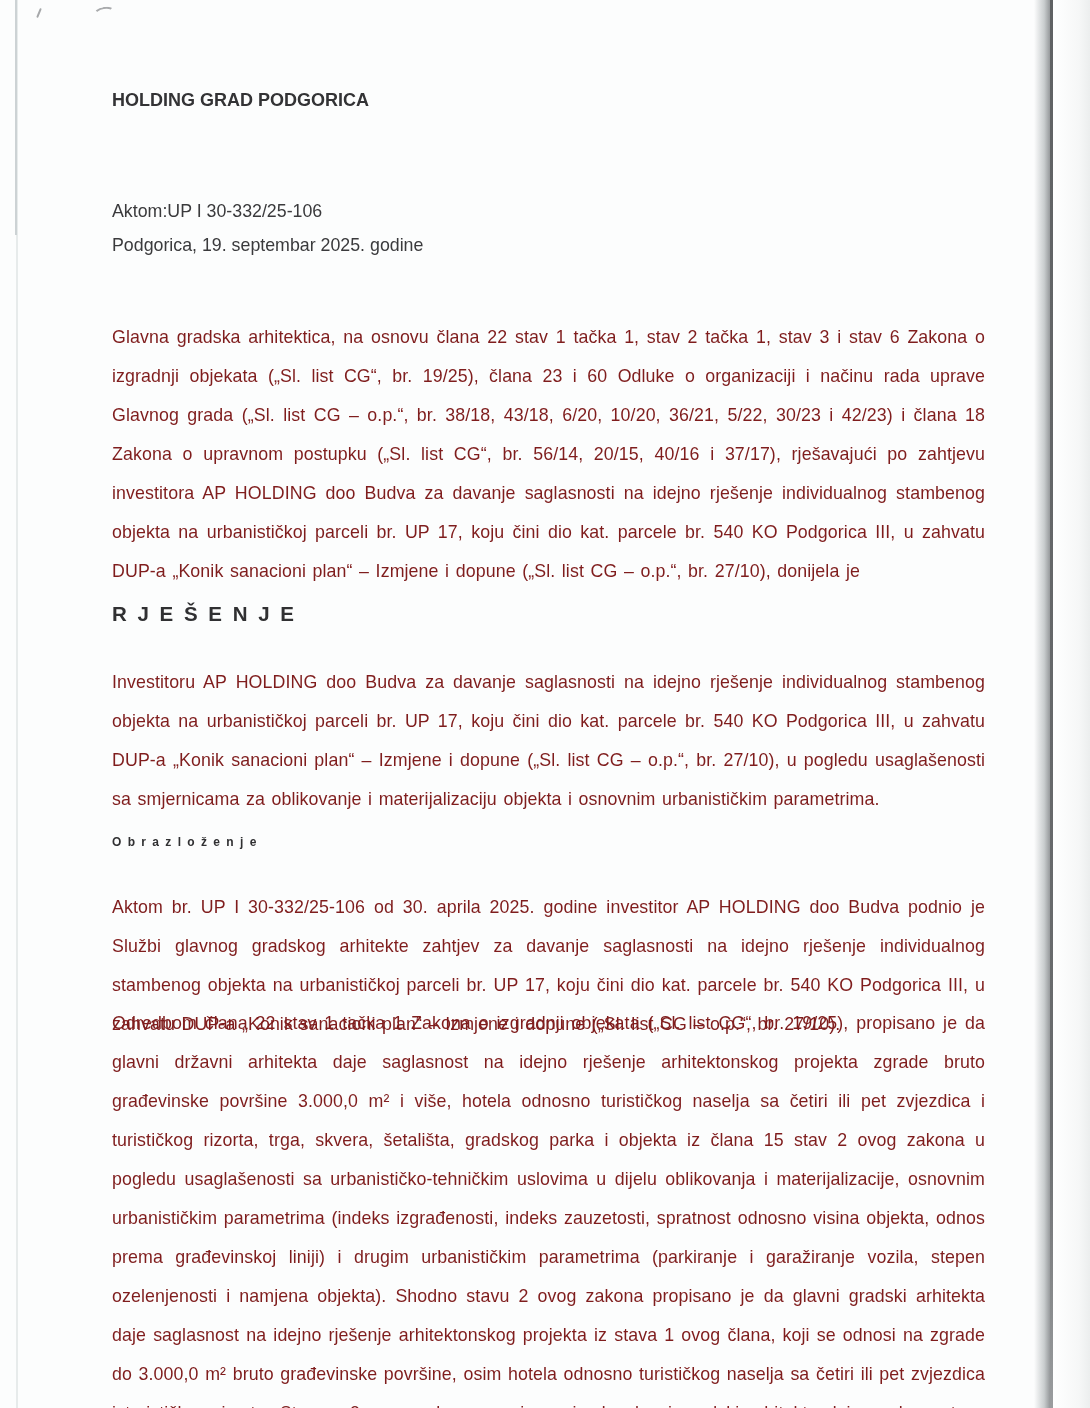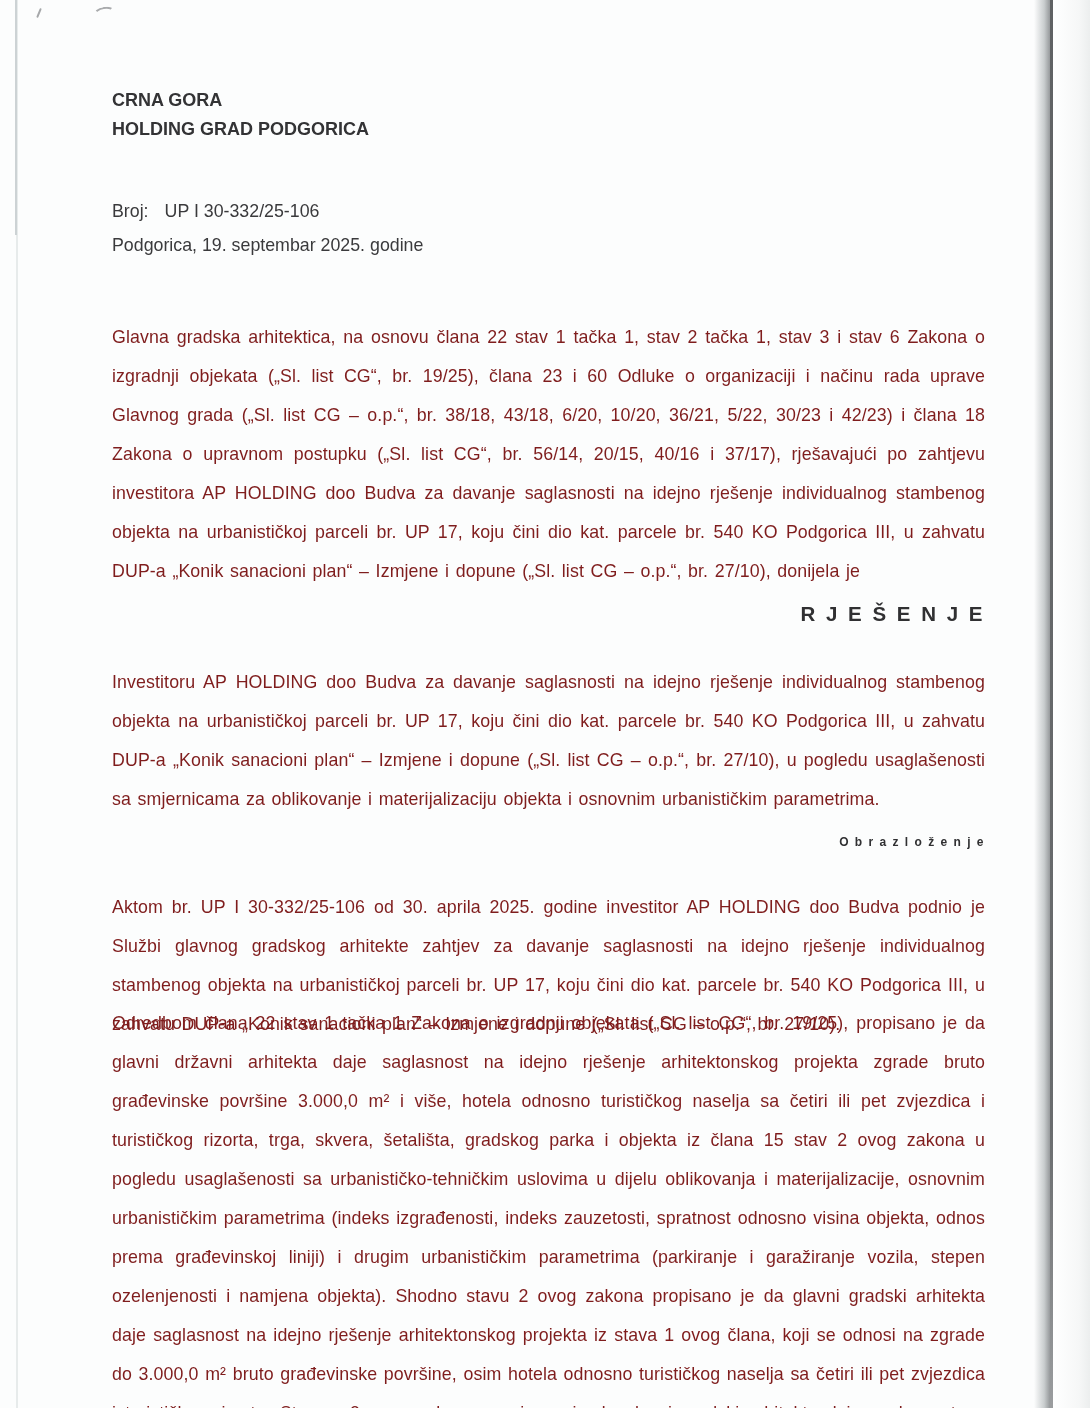--- a/index.html
+++ b/index.html
@@ -19,23 +19,23 @@
   .col{left:112px;width:873px;}
   .para{
     font-size:17.8px;line-height:39px;
     text-align:justify;word-spacing:1.5px;letter-spacing:0.1px;
     color:#7f1d1d;
   }
   .letterhead{
     font-size:18px;line-height:29px;font-weight:bold;color:#333335;
   }
   .refblock{font-size:17.8px;line-height:34px;color:#3a3a3c;}
-  .refblock .gap{margin-left:16px;}
+  .refblock .gap{}
   .doc-heading{
-    width:873px;text-align:right;font-weight:bold;color:#303032;
+    width:873px;text-align:left;font-weight:bold;color:#303032;
   }
   .h-decision{font-size:20.5px;letter-spacing:2.5px;}
   .h-explain{font-size:12px;letter-spacing:1.5px;}
   
   .edge-left-line{
     left:16px;top:0;width:2px;height:1408px;background:#e7ebeb;
   }
   .edge-left-dark{
     left:15px;top:0;width:2px;height:235px;background:#ccd2d4;
   }
@@ -70,27 +70,26 @@
   <div class="abs edge-left-dark"></div>
   <div class="abs edge-right-white"></div>
   <div class="abs edge-right-shade"></div>
   <div class="abs edge-right-line"></div>
   <div class="abs pen-tick"></div>
   <div class="abs pen-squiggle"></div>
 
   <div class="content-layer">
 
     <div class="abs col letterhead" style="top:86px;">
-      <div>CRNA GORA</div>
       <div>HOLDING GRAD PODGORICA</div>
     </div>
 
     <div class="abs col refblock" style="top:194px;">
       <div>
-        <span>Broj:</span><span class="gap">UP I 30-332/25-106</span>
+        <span>Aktom:</span><span class="gap">UP I 30-332/25-106</span>
       </div>
       <div>Podgorica, 19. septembar 2025. godine</div>
     </div>
 
     <div class="abs col para" style="top:318px;">Glavna gradska arhitektica, na osnovu člana 22 stav 1 tačka 1, stav 2 tačka 1, stav 3 i stav 6 Zakona o izgradnji objekata („Sl. list CG“, br. 19/25), člana 23 i 60 Odluke o organizaciji i načinu rada uprave Glavnog grada („Sl. list CG – o.p.“, br. 38/18, 43/18, 6/20, 10/20, 36/21, 5/22, 30/23 i 42/23) i člana 18 Zakona o upravnom postupku („Sl. list CG“, br. 56/14, 20/15, 40/16 i 37/17), rješavajući po zahtjevu investitora AP HOLDING doo Budva za davanje saglasnosti na idejno rješenje individualnog stambenog objekta na urbanističkoj parceli br. UP 17, koju čini dio kat. parcele br. 540 KO Podgorica III, u zahvatu DUP-a „Konik sanacioni plan“ – Izmjene i dopune („Sl. list CG – o.p.“, br. 27/10), donijela je</div>
 
     <div class="abs col doc-heading h-decision" style="top:602px;">R J E Š E N J E</div>
 
     <div class="abs col para" style="top:663px;">Investitoru AP HOLDING doo Budva za davanje saglasnosti na idejno rješenje individualnog stambenog objekta na urbanističkoj parceli br. UP 17, koju čini dio kat. parcele br. 540 KO Podgorica III, u zahvatu DUP-a „Konik sanacioni plan“ – Izmjene i dopune („Sl. list CG – o.p.“, br. 27/10), u pogledu usaglašenosti sa smjernicama za oblikovanje i materijalizaciju objekta i osnovnim urbanističkim parametrima.</div>
 

